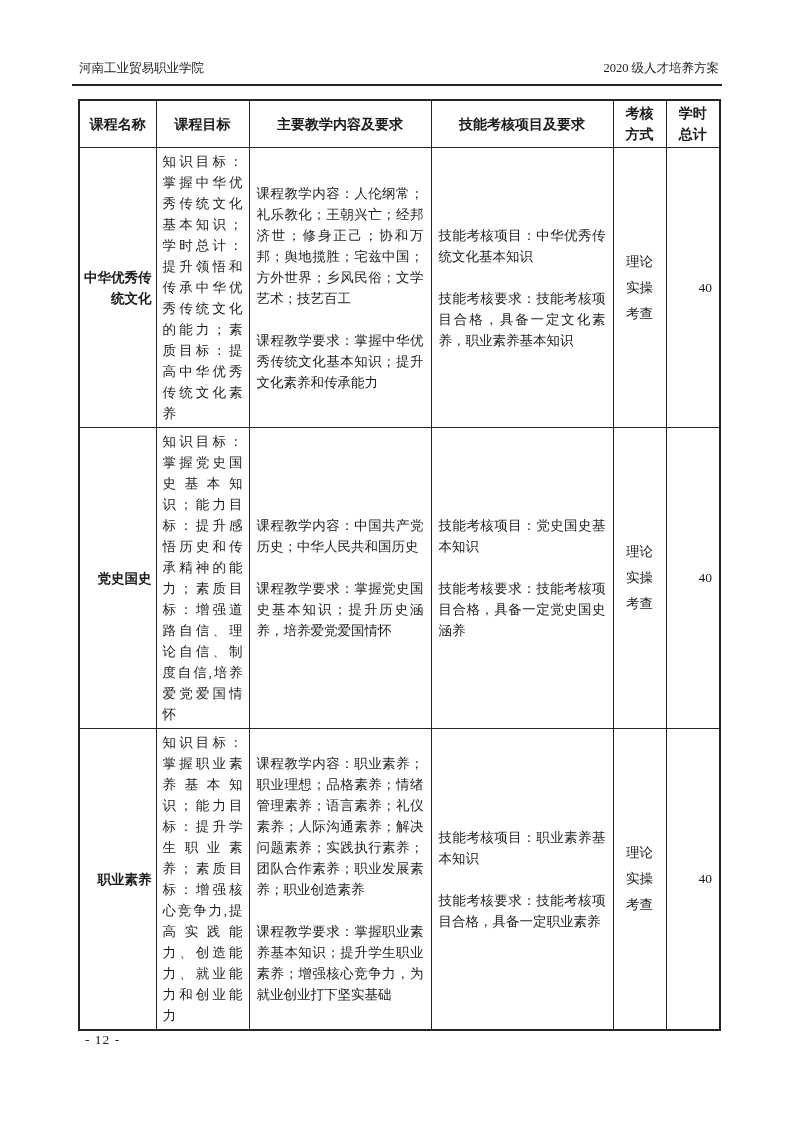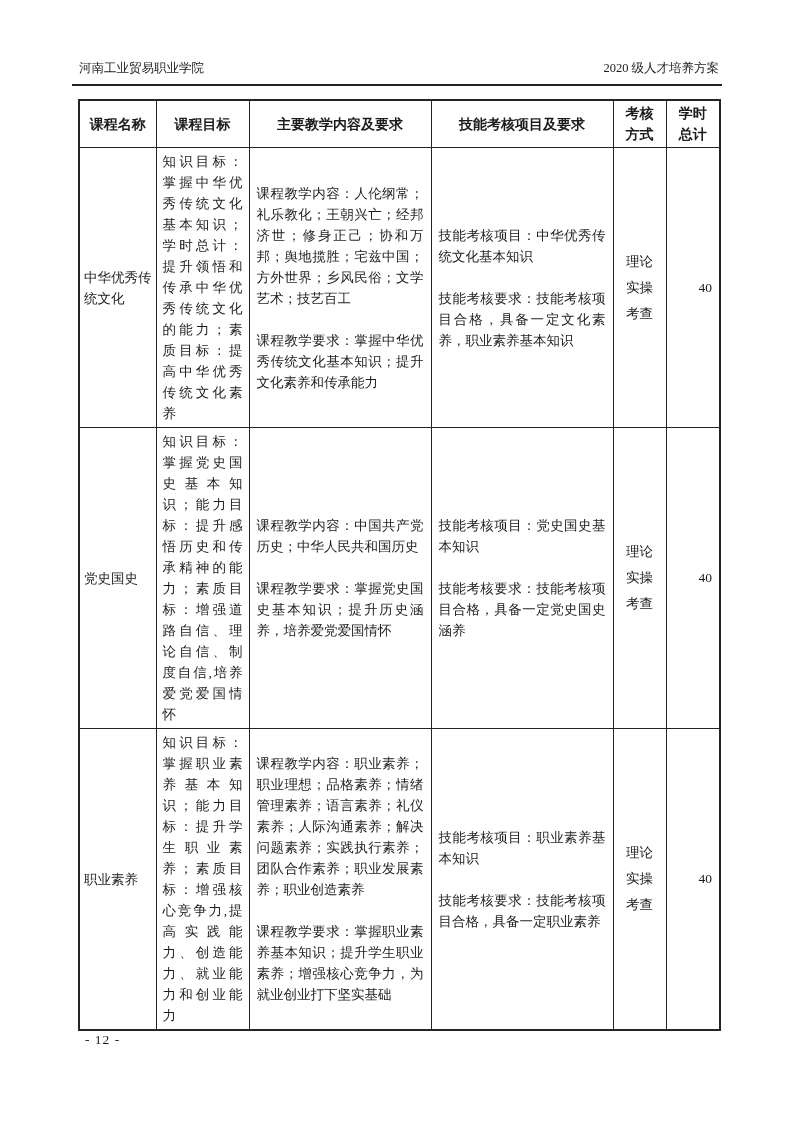--- a/index.html
+++ b/index.html
@@ -50,23 +50,24 @@
     line-height: 1.5;
     padding: 8px 3px;
   }
   th.th-narrow { padding: 2px 9px; margin-left: 27px; }
   .course-table td {
     font-size: 13.5px;
     vertical-align: middle;
     padding: 3px 7px;
   }
   td.cell-course {
-    text-align: left;
+    text-align: right;
     line-height: 21px;
     padding: 3px 4px;
+    font-weight: bold;
   }
   td.cell-goals {
     text-align: justify;
     line-height: 21px;
     padding: 3px 6px;
   }
   td.cell-text {
     text-align: justify;
     line-height: 21px;
   }

